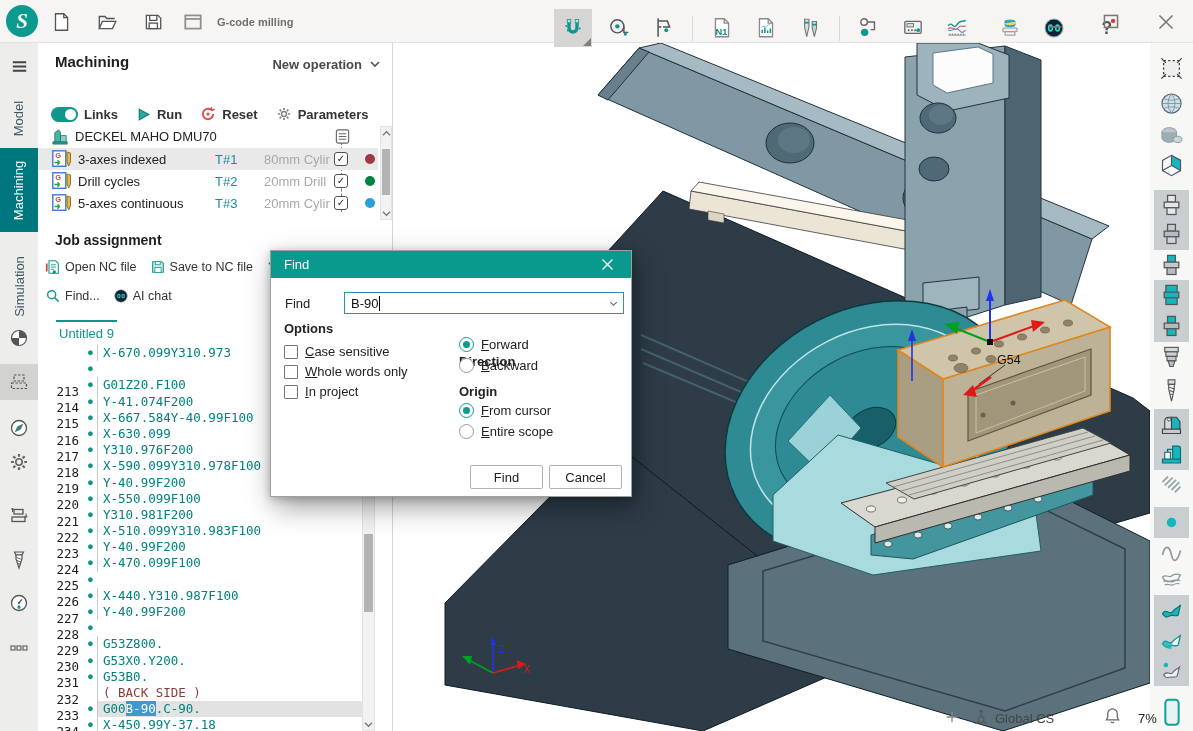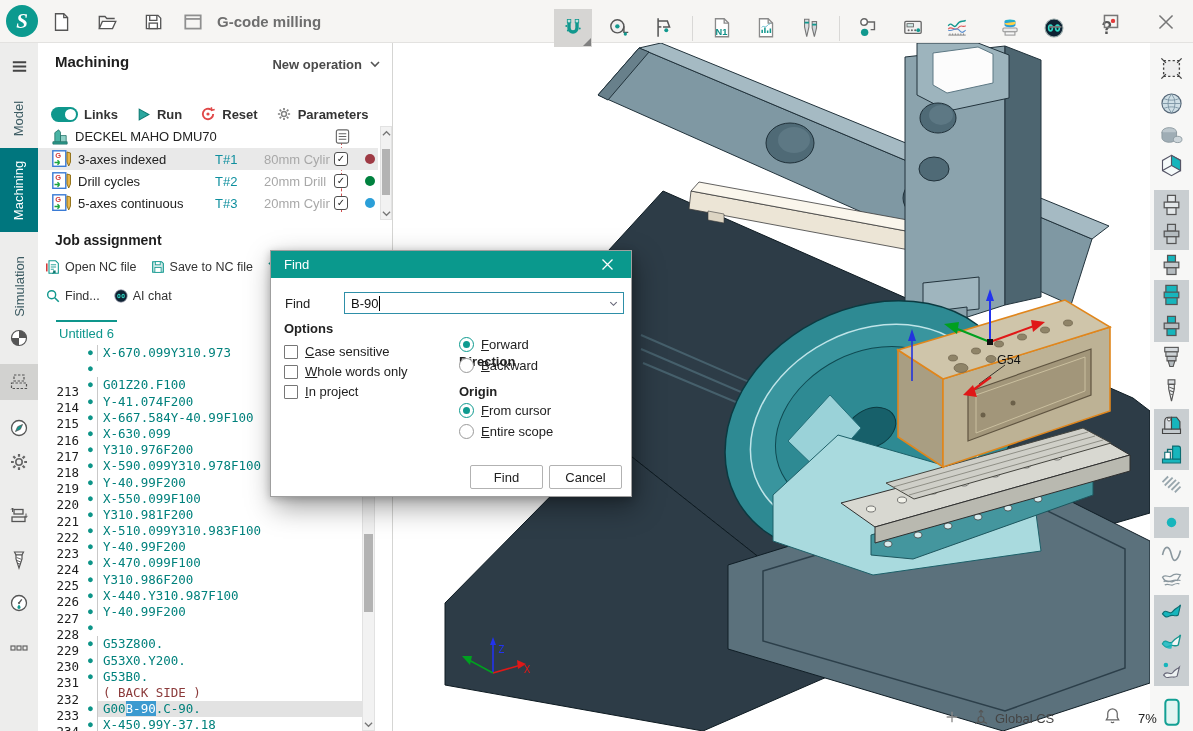--- a/index.html
+++ b/index.html
@@ -6,21 +6,21 @@
   html,body{width:1193px;height:731px;}
   body{position:relative;font-family:"Liberation Sans",sans-serif;background:#fff;overflow:hidden;font-size:13px;color:#222;}
   u{text-decoration:underline;}
   svg{display:block;}
 
   
   .titlebar{position:absolute;left:0;top:0;width:1193px;height:43px;background:#f6f5f3;border-bottom:1px solid #e3e2e0;z-index:5;}
   .logo{position:absolute;left:6px;top:5px;width:32px;height:32px;border-radius:50%;background:#0c9a8f;color:#fff;display:flex;align-items:center;justify-content:center;font-weight:bold;font-size:21px;font-style:italic;font-family:"Liberation Serif",serif;}
   .tb-file{position:absolute;left:44px;top:4px;display:flex;align-items:center;gap:12px;height:35px;}
   .tb-doc{position:absolute;left:176px;top:4px;display:flex;align-items:center;gap:7px;height:35px;}
-  .doc-title{font-size:15px;font-weight:bold;color:#6e6e6e;}
+  .doc-title{font-size:11px;font-weight:bold;color:#6e6e6e;}
   .tb-tools{position:absolute;left:549px;top:0;height:56px;display:flex;align-items:center;}
   .tb-win{position:absolute;right:10px;top:4px;display:flex;align-items:center;gap:21px;height:35px;}
   .tbicon{display:inline-flex;width:34px;height:34px;align-items:center;justify-content:center;flex:0 0 auto;cursor:default;}
   .tbicon svg{width:24px;height:24px;}
   .tb-file .tbicon svg,.tb-doc .tbicon svg{width:22px;height:22px;}
   .tb-tools .tbicon{margin:0 5px;}
   .tb-tools .tbicon.active{background:#d6d5d3;width:38px;height:38px;position:relative;}
   .tb-tools .tbicon.active::after{content:'';position:absolute;right:1px;bottom:1px;border:4px solid transparent;border-right-color:#808080;border-bottom-color:#808080;}
   .tbicon.pad{margin-left:14px;}
   .tb-vsep{width:1px;height:25px;background:#d9d8d6;margin:0 7px;}
@@ -509,21 +509,21 @@
           <svg viewBox="0 0 18 18">
             <circle cx="9" cy="9" r="7" fill="#0e2233" stroke="#99a" stroke-width="0.8"></circle>
             <ellipse cx="6.6" cy="9" rx="1.3" ry="2" fill="none" stroke="#2fd6c3" stroke-width="1.2"></ellipse>
             <ellipse cx="11.4" cy="9" rx="1.3" ry="2" fill="none" stroke="#2fd6c3" stroke-width="1.2"></ellipse>
           </svg>
         </span>
         <span>AI chat</span>
       </span>
     </div>
 
-  <div class="utab">Untitled 6</div>
+  <div class="utab">Untitled 9</div>
 
   <div class="code" id="gcode">
       <div class="crow">
         <span class="cnum">213</span>
         <span class="cdot">●</span>
         <span class="ctext">X-670.099Y310.973</span>
       </div>
       <div class="crow">
         <span class="cnum">214</span>
         <span class="cdot">●</span>
@@ -584,21 +584,20 @@
         <span class="ctext">Y-40.99F200</span>
       </div>
       <div class="crow">
         <span class="cnum">226</span>
         <span class="cdot">●</span>
         <span class="ctext">X-470.099F100</span>
       </div>
       <div class="crow">
         <span class="cnum">227</span>
         <span class="cdot">●</span>
-        <span class="ctext">Y310.986F200</span>
       </div>
       <div class="crow">
         <span class="cnum">228</span>
         <span class="cdot">●</span>
         <span class="ctext">X-440.Y310.987F100</span>
       </div>
       <div class="crow">
         <span class="cnum">229</span>
         <span class="cdot">●</span>
         <span class="ctext">Y-40.99F200</span>

